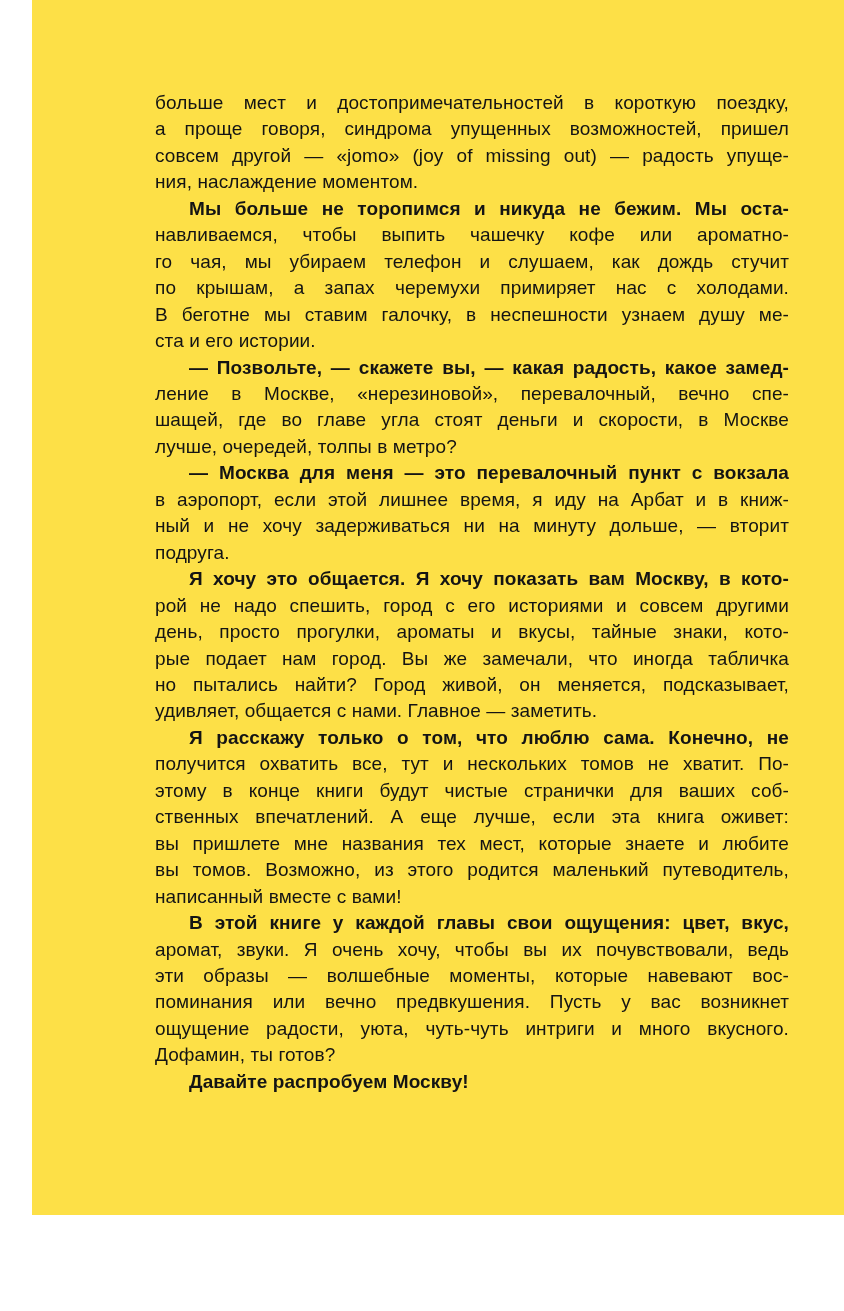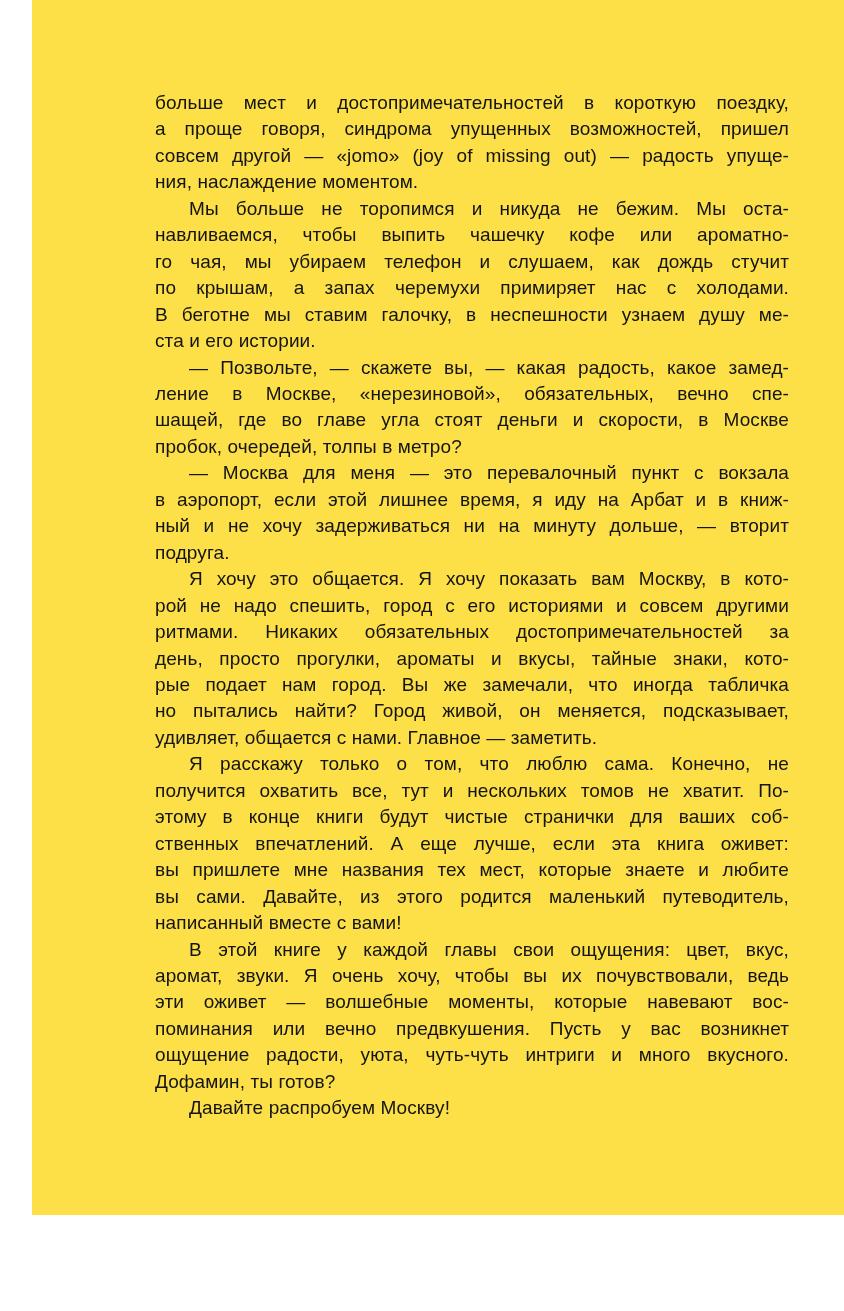--- a/index.html
+++ b/index.html
@@ -36,20 +36,21 @@
     -moz-text-align-last: justify;
     text-align-last: justify;
     white-space: normal;
   }
   .line.last {
     -moz-text-align-last: left;
     text-align-last: left;
   }
   .para.indent .line.first {
     padding-left: 34px;
+    font-weight: bold;
   }
 </style>
 </head>
 <body>
 
 <div class="book-page">
   <div class="text-column">
       <div class="para">
         <div class="line first">больше мест и достопримечательностей в короткую поездку,</div>
         <div class="line">а проще говоря, синдрома упущенных возможностей, пришел</div>
@@ -59,52 +60,51 @@
       <div class="para indent">
         <div class="line first">Мы больше не торопимся и никуда не бежим. Мы оста-</div>
         <div class="line">навливаемся, чтобы выпить чашечку кофе или ароматно-</div>
         <div class="line">го чая, мы убираем телефон и слушаем, как дождь стучит</div>
         <div class="line">по крышам, а запах черемухи примиряет нас с холодами.</div>
         <div class="line">В беготне мы ставим галочку, в неспешности узнаем душу ме-</div>
         <div class="line last">ста и его истории.</div>
       </div>
       <div class="para indent">
         <div class="line first">— Позвольте, — скажете вы, — какая радость, какое замед-</div>
-        <div class="line">ление в Москве, «нерезиновой», обязательных, вечно спе-</div>
+        <div class="line">ление в Москве, «нерезиновой», перевалочный, вечно спе-</div>
         <div class="line">шащей, где во главе угла стоят деньги и скорости, в Москве</div>
-        <div class="line last">пробок, очередей, толпы в метро?</div>
+        <div class="line last">лучше, очередей, толпы в метро?</div>
       </div>
       <div class="para indent">
         <div class="line first">— Москва для меня — это перевалочный пункт с вокзала</div>
         <div class="line">в аэропорт, если этой лишнее время, я иду на Арбат и в книж-</div>
         <div class="line">ный и не хочу задерживаться ни на минуту дольше, — вторит</div>
         <div class="line last">подруга.</div>
       </div>
       <div class="para indent">
         <div class="line first">Я хочу это общается. Я хочу показать вам Москву, в кото-</div>
         <div class="line">рой не надо спешить, город с его историями и совсем другими</div>
-        <div class="line">ритмами. Никаких обязательных достопримечательностей за</div>
         <div class="line">день, просто прогулки, ароматы и вкусы, тайные знаки, кото-</div>
         <div class="line">рые подает нам город. Вы же замечали, что иногда табличка</div>
         <div class="line">но пытались найти? Город живой, он меняется, подсказывает,</div>
         <div class="line last">удивляет, общается с нами. Главное — заметить.</div>
       </div>
       <div class="para indent">
         <div class="line first">Я расскажу только о том, что люблю сама. Конечно, не</div>
         <div class="line">получится охватить все, тут и нескольких томов не хватит. По-</div>
         <div class="line">этому в конце книги будут чистые странички для ваших соб-</div>
         <div class="line">ственных впечатлений. А еще лучше, если эта книга оживет:</div>
         <div class="line">вы пришлете мне названия тех мест, которые знаете и любите</div>
-        <div class="line">вы сами. Давайте, из этого родится маленький путеводитель,</div>
+        <div class="line">вы томов. Возможно, из этого родится маленький путеводитель,</div>
         <div class="line last">написанный вместе с вами!</div>
       </div>
       <div class="para indent">
         <div class="line first">В этой книге у каждой главы свои ощущения: цвет, вкус,</div>
         <div class="line">аромат, звуки. Я очень хочу, чтобы вы их почувствовали, ведь</div>
-        <div class="line">эти оживет — волшебные моменты, которые навевают вос-</div>
+        <div class="line">эти образы — волшебные моменты, которые навевают вос-</div>
         <div class="line">поминания или вечно предвкушения. Пусть у вас возникнет</div>
         <div class="line">ощущение радости, уюта, чуть-чуть интриги и много вкусного.</div>
         <div class="line last">Дофамин, ты готов?</div>
       </div>
       <div class="para indent">
         <div class="line first last">Давайте распробуем Москву!</div>
       </div>
     </div>
 </div>
 

